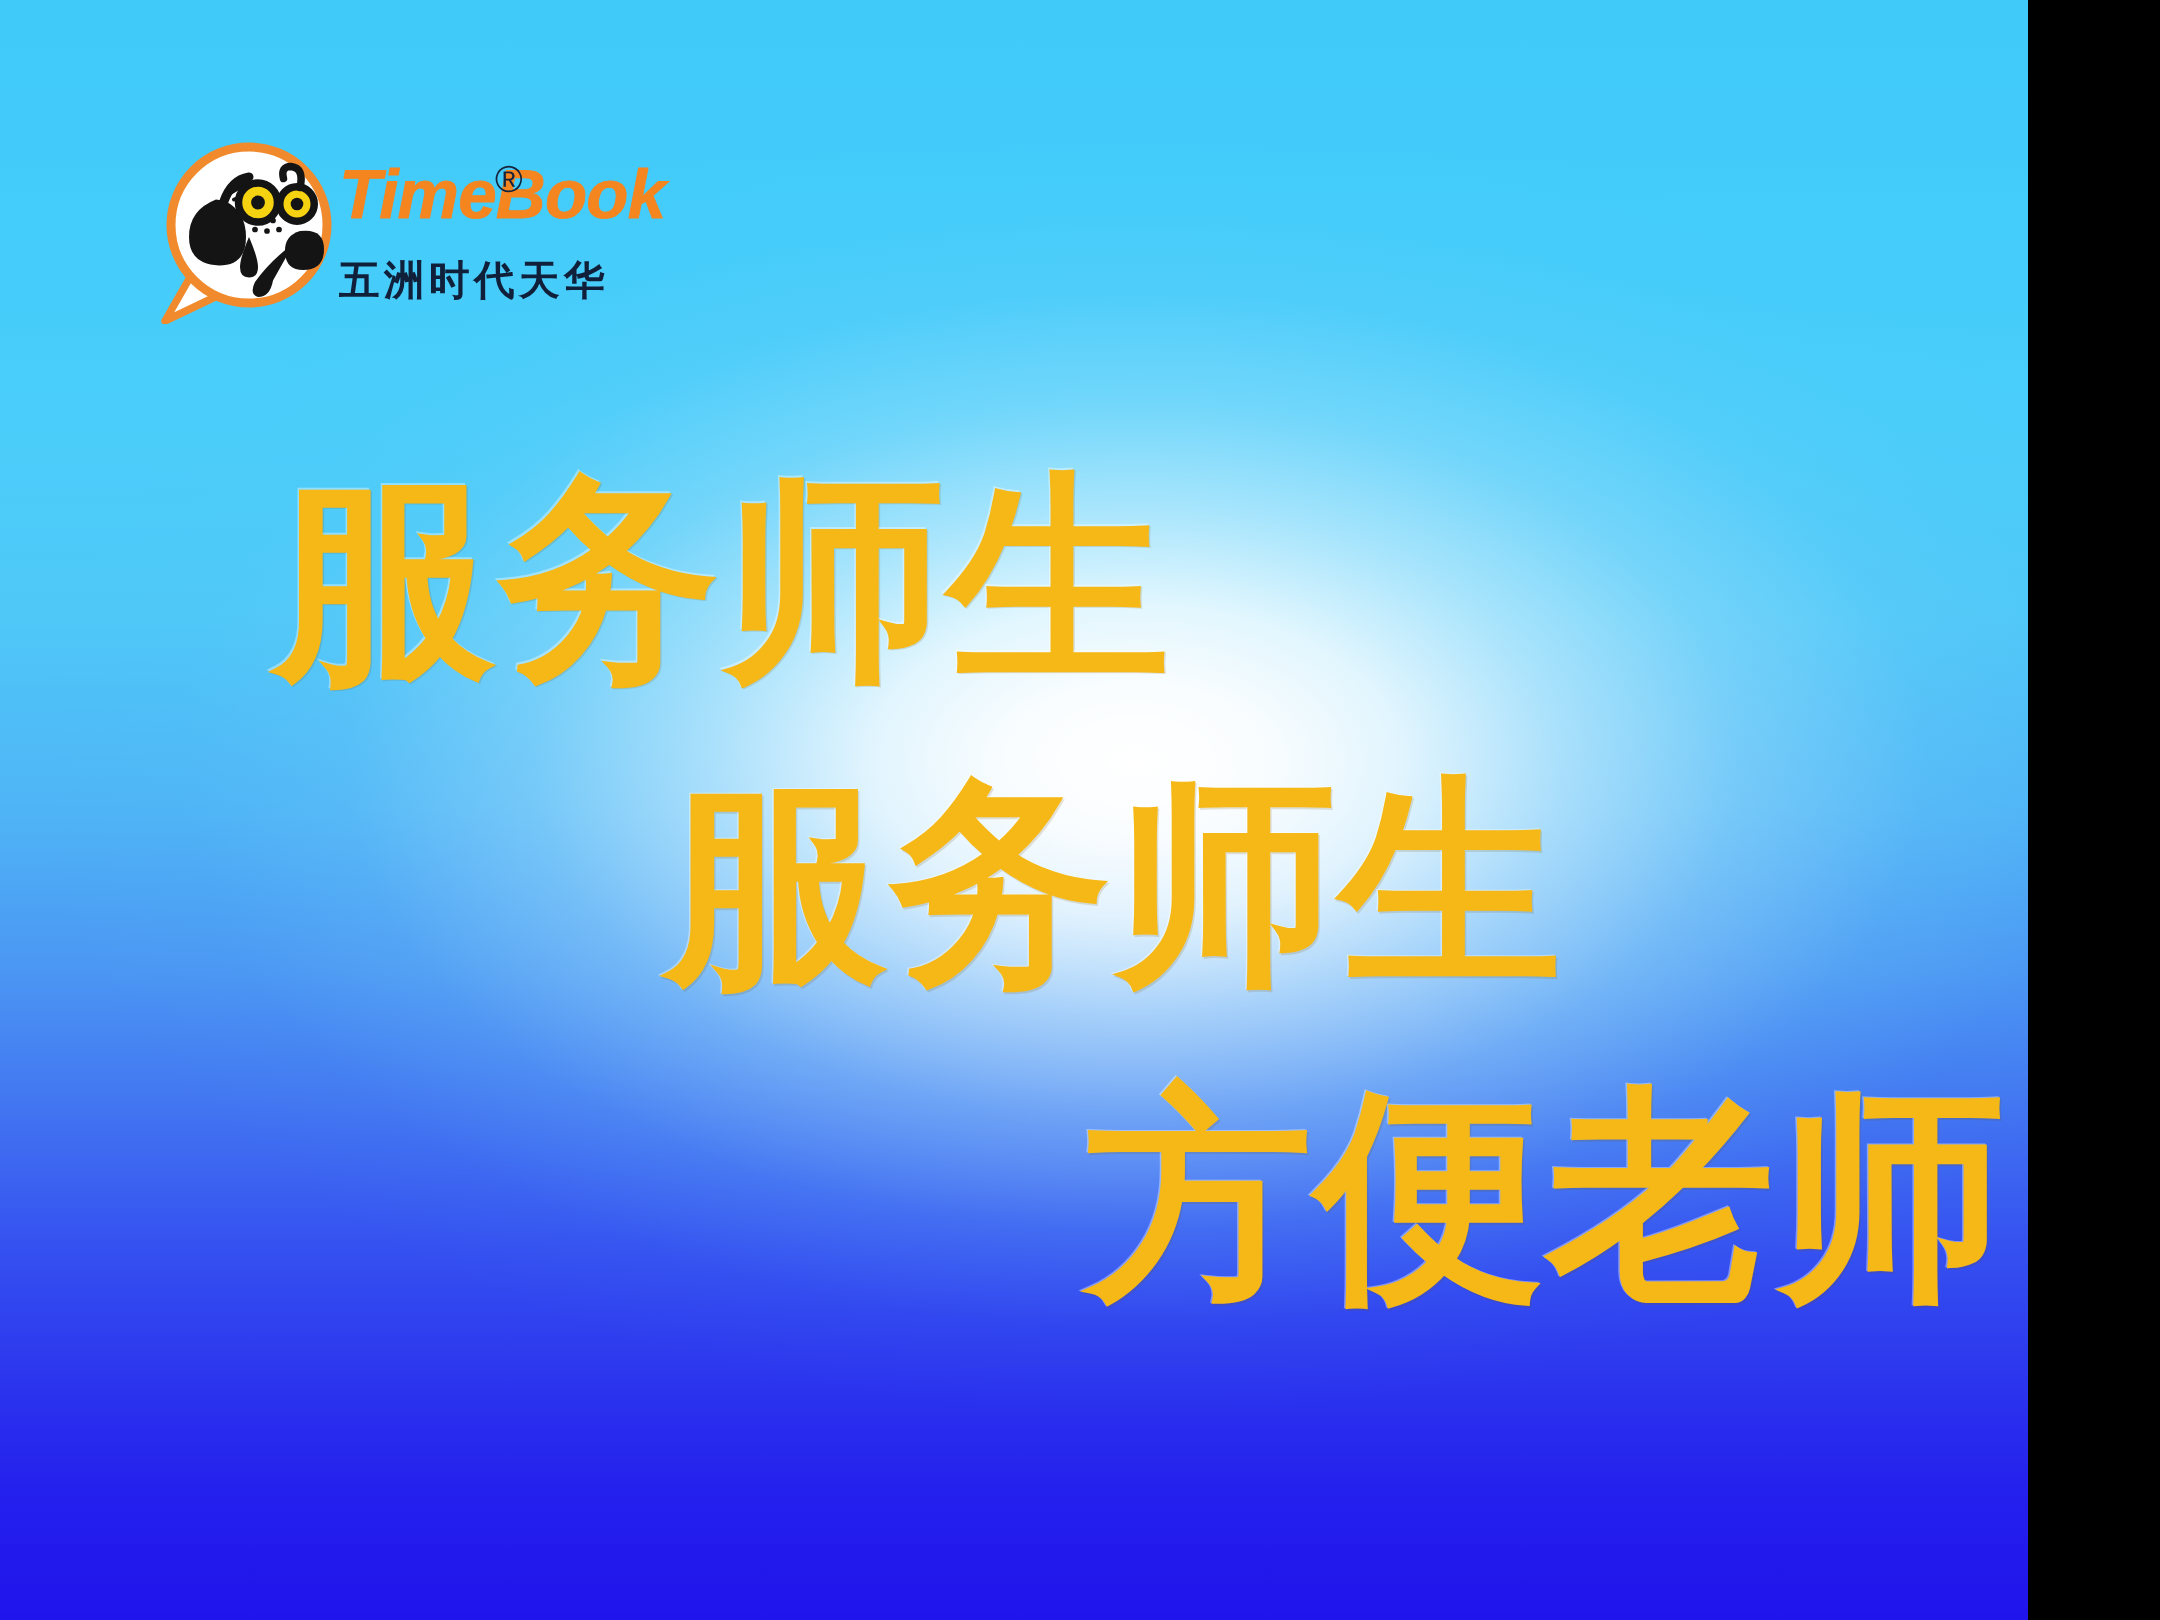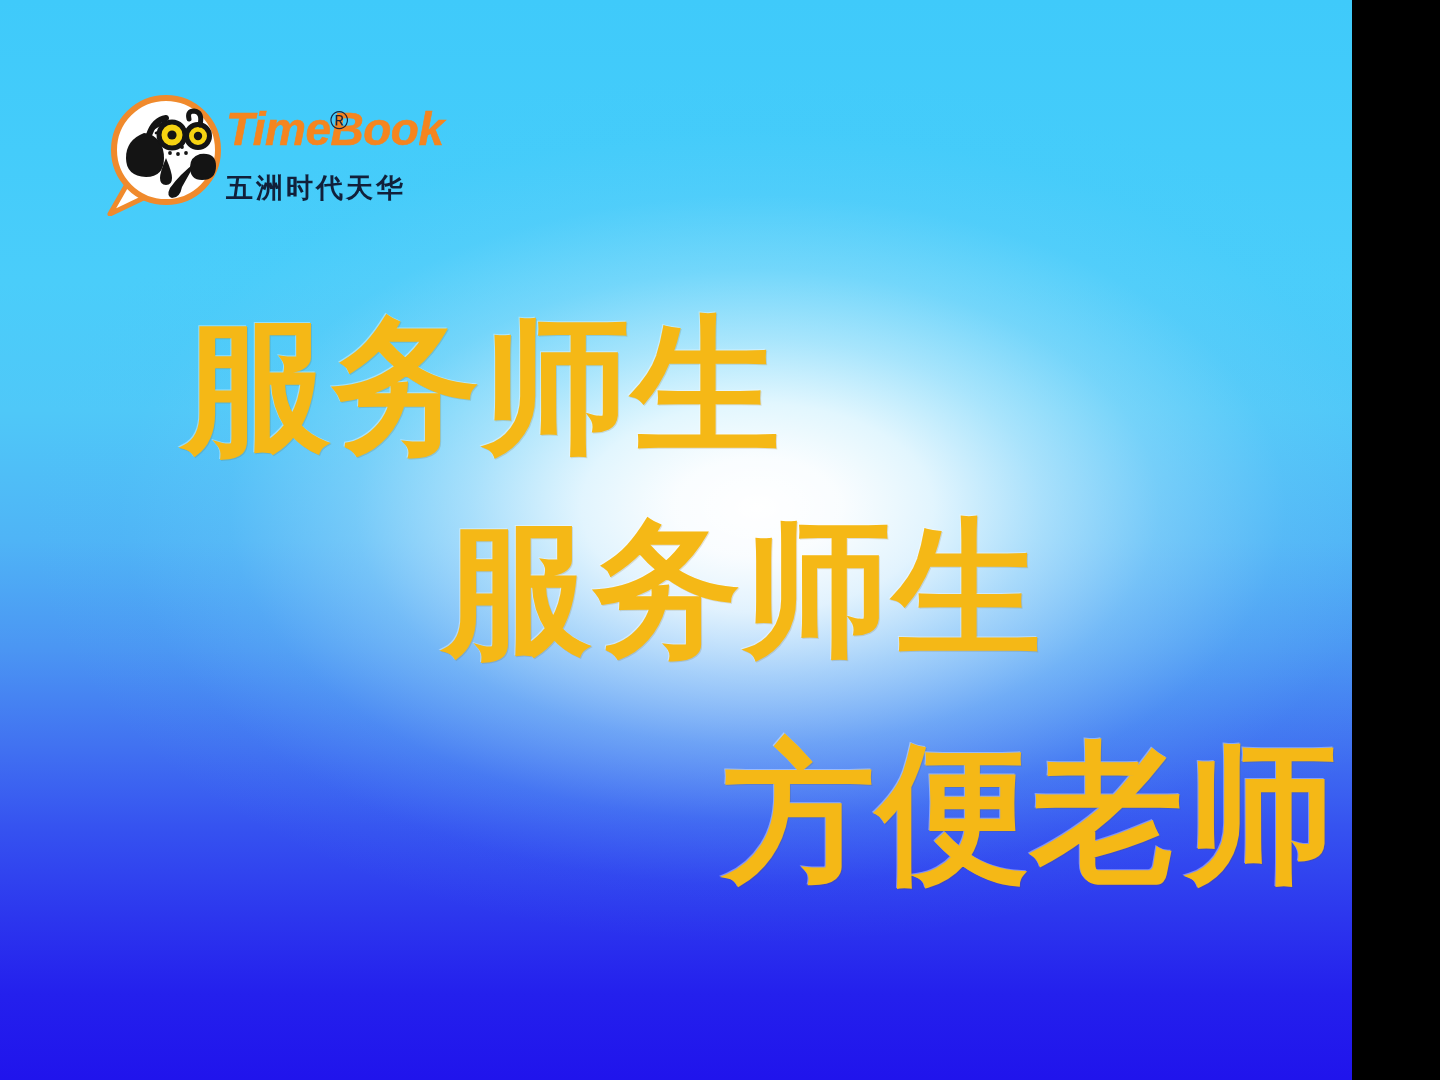--- a/index.html
+++ b/index.html
@@ -105,21 +105,21 @@
     color: #F5B816;
     line-height: 1;
     white-space: nowrap;
     letter-spacing: 2px;
     text-shadow:
       -1px -1px 0 rgba(255,255,255,0.38),
        1px  1px 0 rgba(120,80,0,0.16);
   }
   #line-1 { left: 182px;  top: 312px;  font-size: 148px; }
   #line-2 { left: 443px;  top: 515px;  font-size: 148px; }
-  #line-3 { left: 723px;  top: 738px;  font-size: 152px; }
+  #line-3 { left: 723px;  top: 722px;  font-size: 152px; }
 </style>
 </head>
 <body>
 
 <div id="slide">
 
   <div id="logo">
 
     <div id="logo-mark">
       <svg viewBox="0 0 124 128" xmlns="http://www.w3.org/2000/svg" aria-hidden="true">

